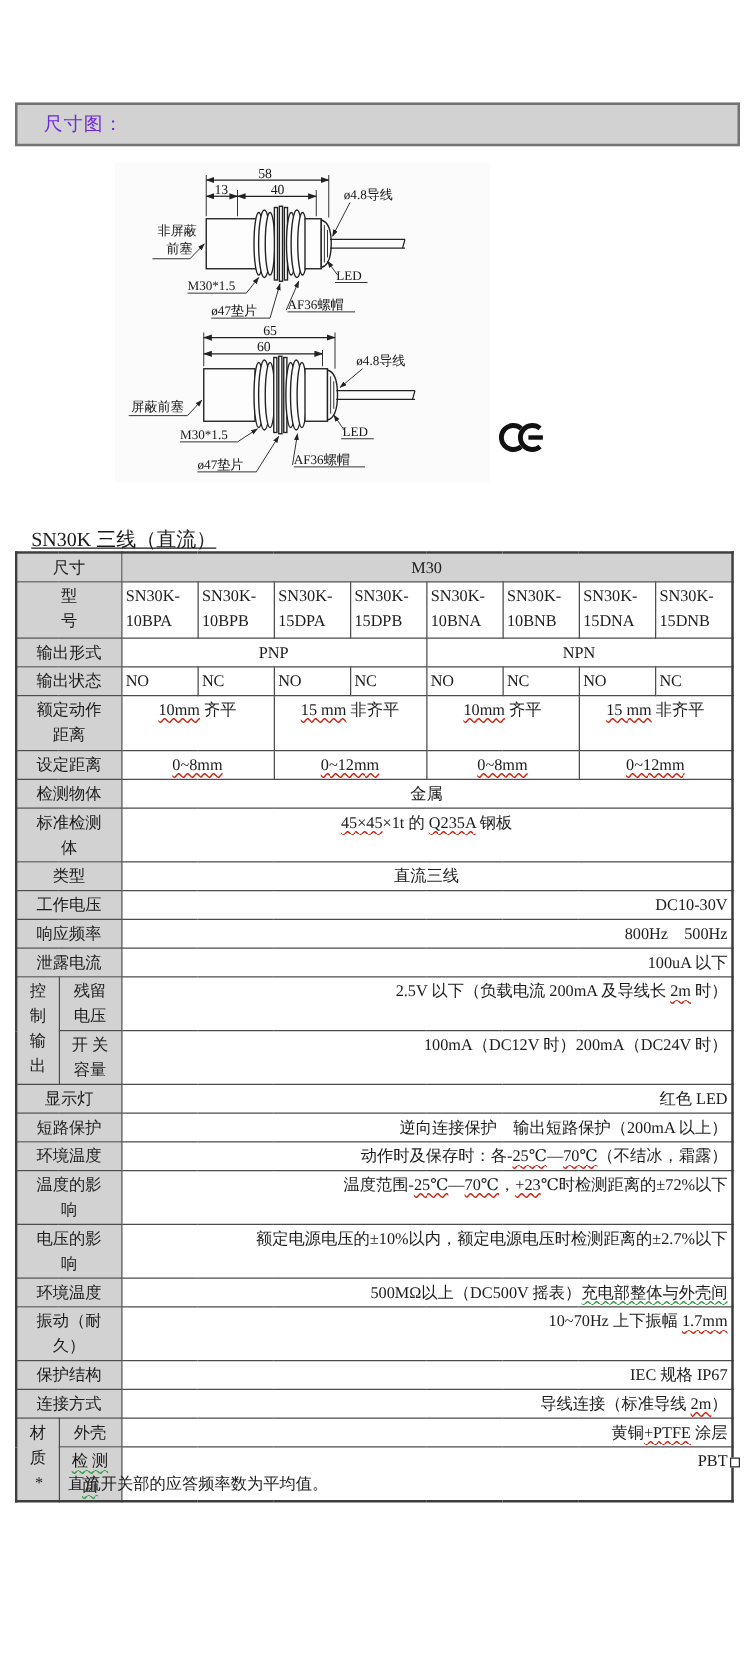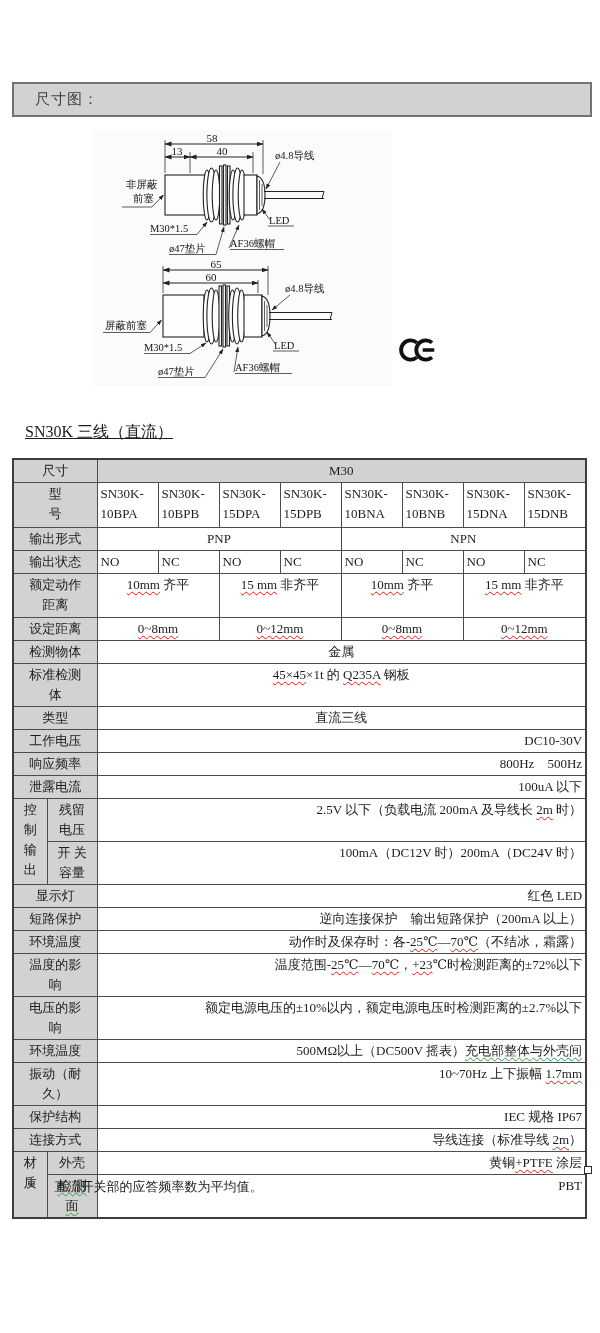--- a/index.html
+++ b/index.html
@@ -9,40 +9,40 @@
     font-family: "Liberation Serif", "DejaVu Serif", serif;
     color: #1c1c1c;
   }
   .canvas { position:absolute; inset:0; width:600px; height:1333px; overflow:hidden; }
 
   
   .header-box {
     position:absolute; left:12px; top:82px; width:580px; height:35px;
     background:#d2d2d2; border:2px solid #737373;
     display:flex; align-items:center; padding-left:21px;
-    font-size:15px; color:#404040; letter-spacing:1px;
+    font-size:15px; color:#6d28d9; letter-spacing:1px;
   }
 
   
   .diagram-bg { position:absolute; left:92px; top:130px; width:300px; height:256px; background:#fbfbfb; }
   .drawing1 { position:absolute; left:112px; top:132px; }
   .drawing2 { position:absolute; left:100px; top:258px; }
   .ce-mark  { position:absolute; left:401px; top:334px; }
   svg { overflow:visible; }
   svg text { font-family:"Liberation Serif","DejaVu Serif",serif; fill:#161616; }
   .dwg-line { stroke:#222; stroke-width:1; fill:none; }
   .dwg-thin { stroke:#333; stroke-width:0.8; fill:none; }
   .dwg-fill { fill:#fdfdfd; stroke:#222; stroke-width:1.1; }
 
   
   .table-title { position:absolute; left:25px; top:422px; font-size:16px;text-decoration:underline; }
 
   
   table.spec {
-    position:absolute; left:12px; top:458px; width:574px;
+    position:absolute; left:12px; top:441px; width:574px;
     border-collapse:collapse; table-layout:fixed; font-size:13px;
   }
   table.spec { border:2px solid #3d3d3d; }
   table.spec td {
     border:1px solid #4c4c4c; vertical-align:top;
     line-height:20px; padding:1px 3px; overflow:hidden;
   }
   td.lab { background:#d2d2d2; text-align:center; white-space:pre-line; }
   td.gray { background:#d2d2d2; }
   td.c { text-align:center;font-family:Liberation Serif, serif; }

